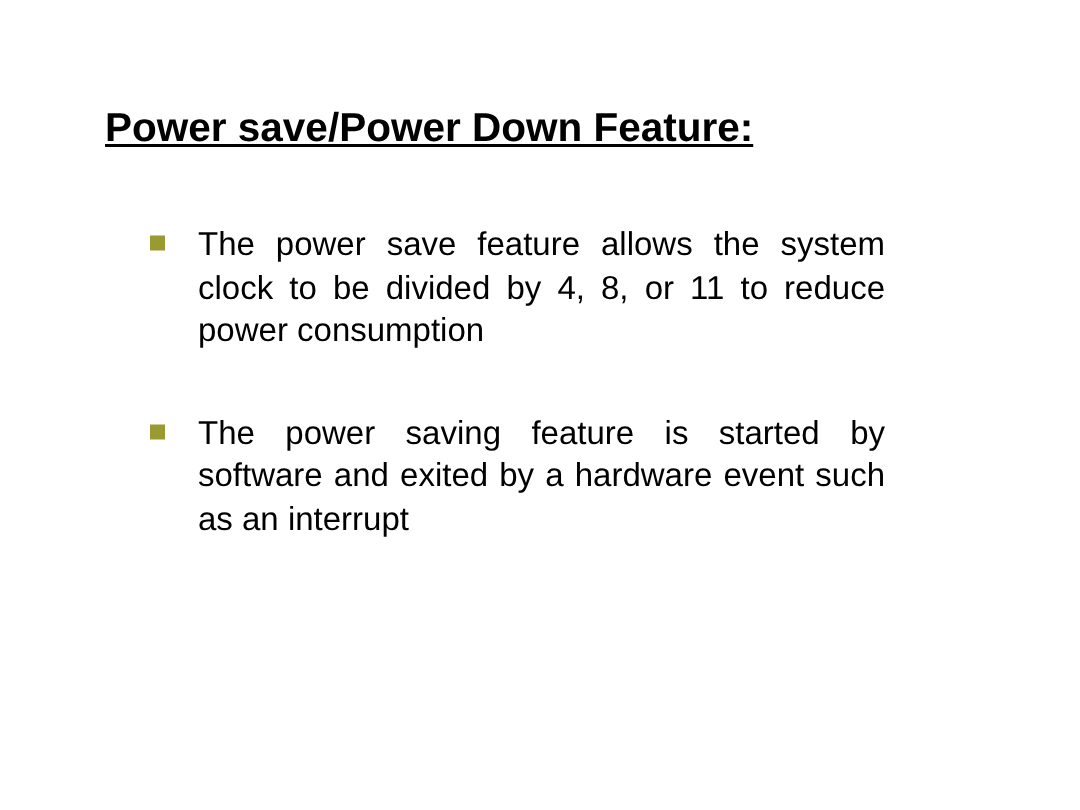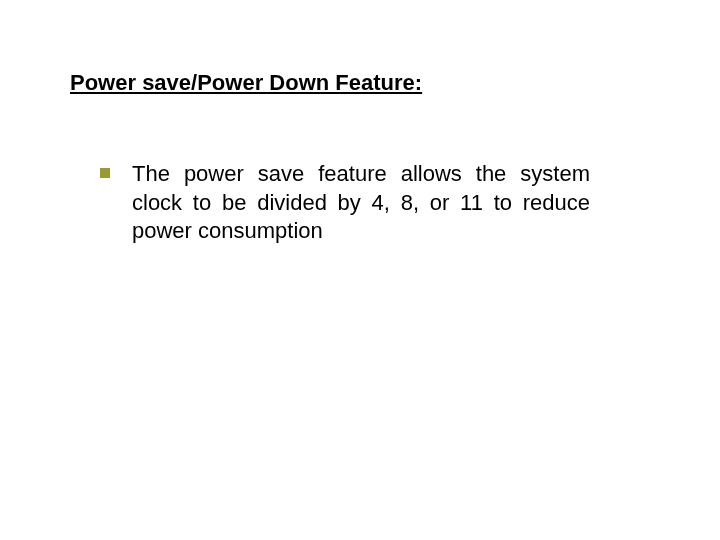--- a/index.html
+++ b/index.html
@@ -11,24 +11,24 @@
     font-family: Arial, Helvetica, sans-serif;
     color: #000000;
   }
   .slide {
     box-sizing: border-box;
     width: 720px;
     height: 540px;
     padding: 70px 70px 0 70px;
   }
   .title {
-    font-size: 22px;
+    font-size: 27px;
     font-weight: bold;
     text-decoration: underline;
-    margin-bottom: 64px;
+    margin-bottom: 48px;
   }
   .bullet-block {
     display: flex;
     align-items: flex-start;
     margin-bottom: 40px;
     padding-left: 30px;
   }
   .bullet-marker {
     flex: 0 0 auto;
     width: 10px;
@@ -51,14 +51,18 @@
 
 <div class="slide">
 
   <div class="title">Power save/Power Down Feature:</div>
 
   <div class="bullet-block">
     <div class="bullet-marker" style="background:#9a9a33"></div>
     <div class="bullet-text">The power save feature allows the system clock to be divided by 4, 8, or 11 to reduce power consumption</div>
   </div>
 
+  <div class="bullet-block">
+    <div class="bullet-marker" style="background:#9a9a33"></div>
+    <div class="bullet-text">The power saving feature is started by software and exited by a hardware event such as an interrupt</div>
+  </div>
 
 </div>
 
 </body></html>

